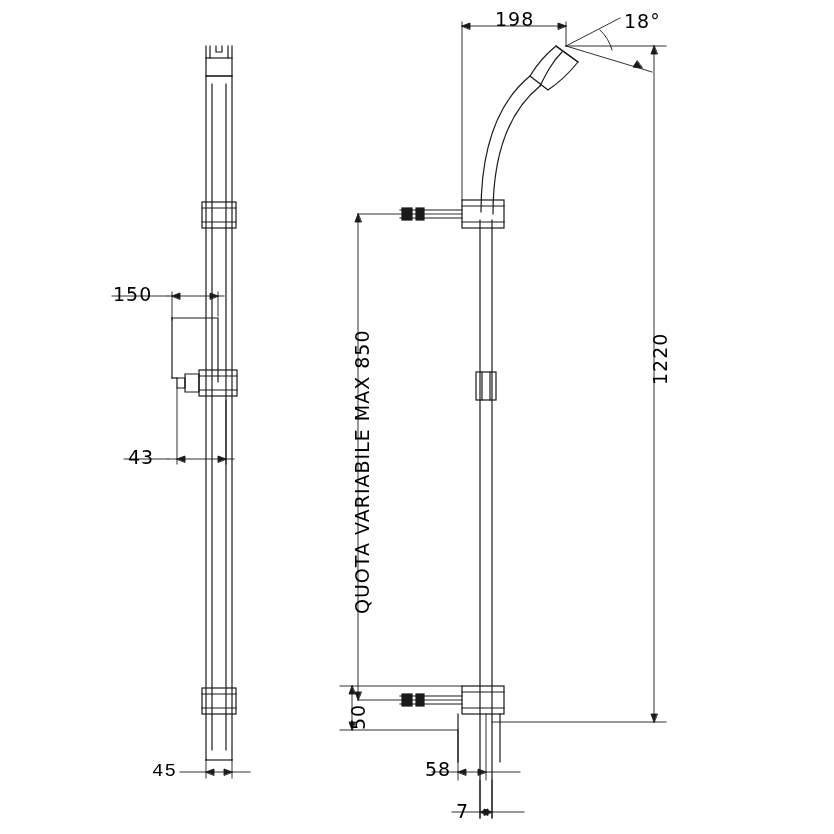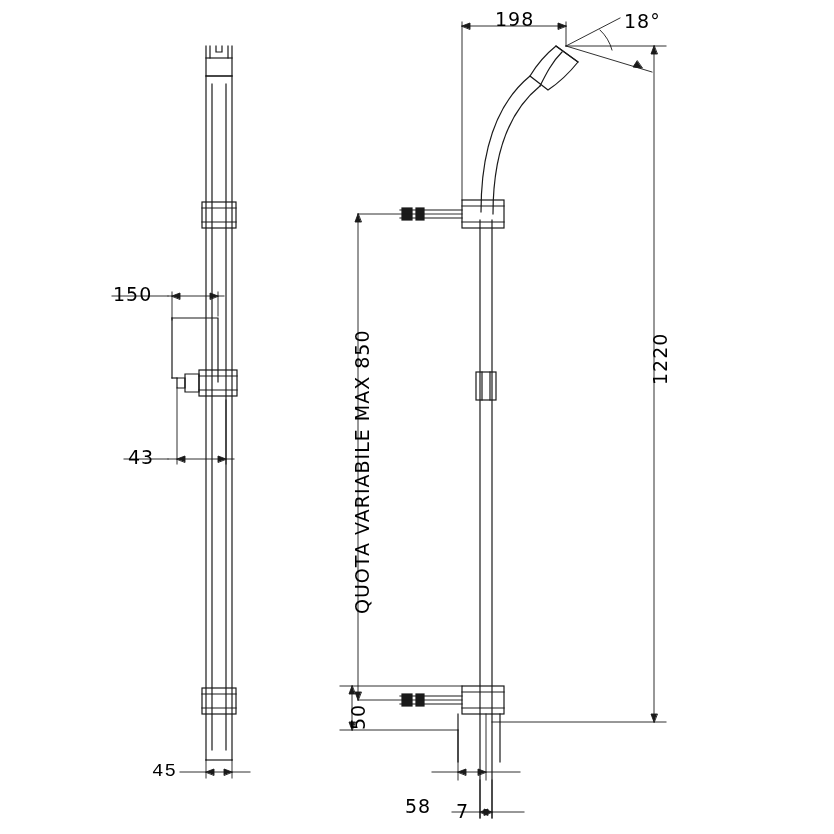--- a/index.html
+++ b/index.html
@@ -235,17 +235,17 @@
   <div class="dim-label" style="left:495px; top:8px;">198</div>
 
   <div class="dim-label" style="left:624px; top:10px;">18°</div>
 
   <div class="dim-label vert" style="left:649px; top:385px;">1220</div>
 
   <div class="dim-label vert" style="left:351px; top:614px;">QUOTA VARIABILE MAX 850</div>
 
   <div class="dim-label vert" style="left:347px; top:730px;">50</div>
 
-  <div class="dim-label" style="left:405px; top:758px;margin-top:37px;">58</div>
+  <div class="dim-label" style="left:425px; top:758px;">58</div>
 
   <div class="dim-label" style="left:456px; top:800px;">7</div>
 
 </div>
 
 </body></html>

